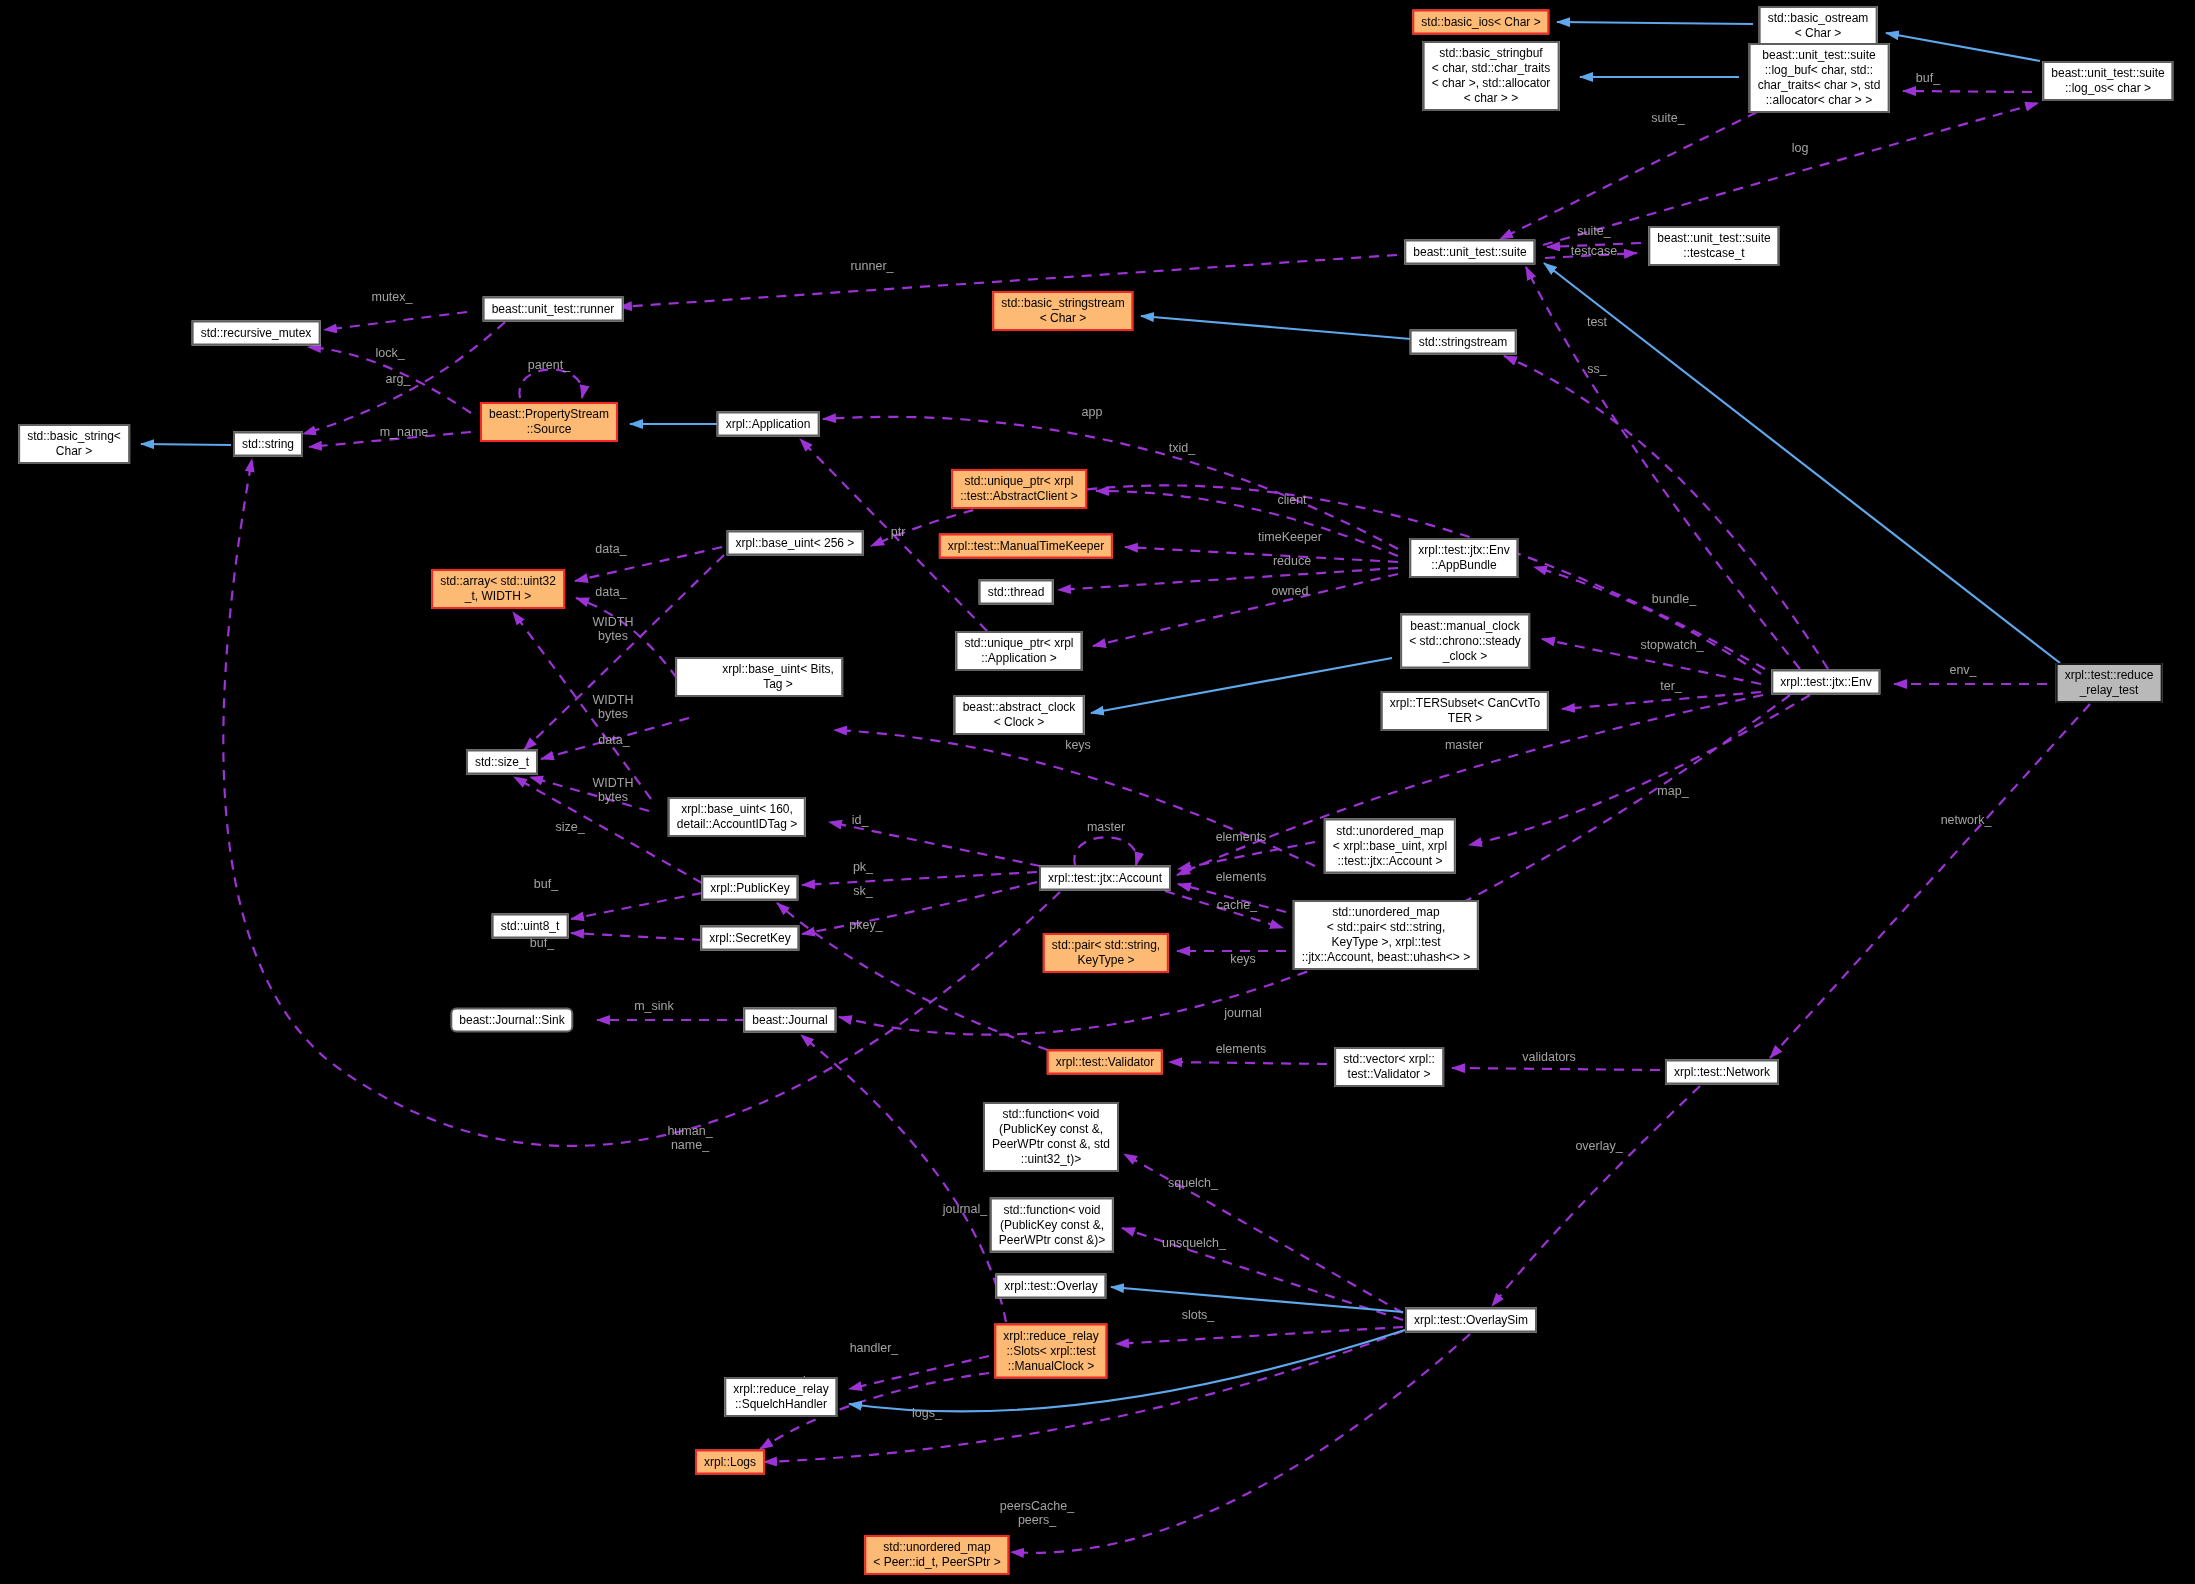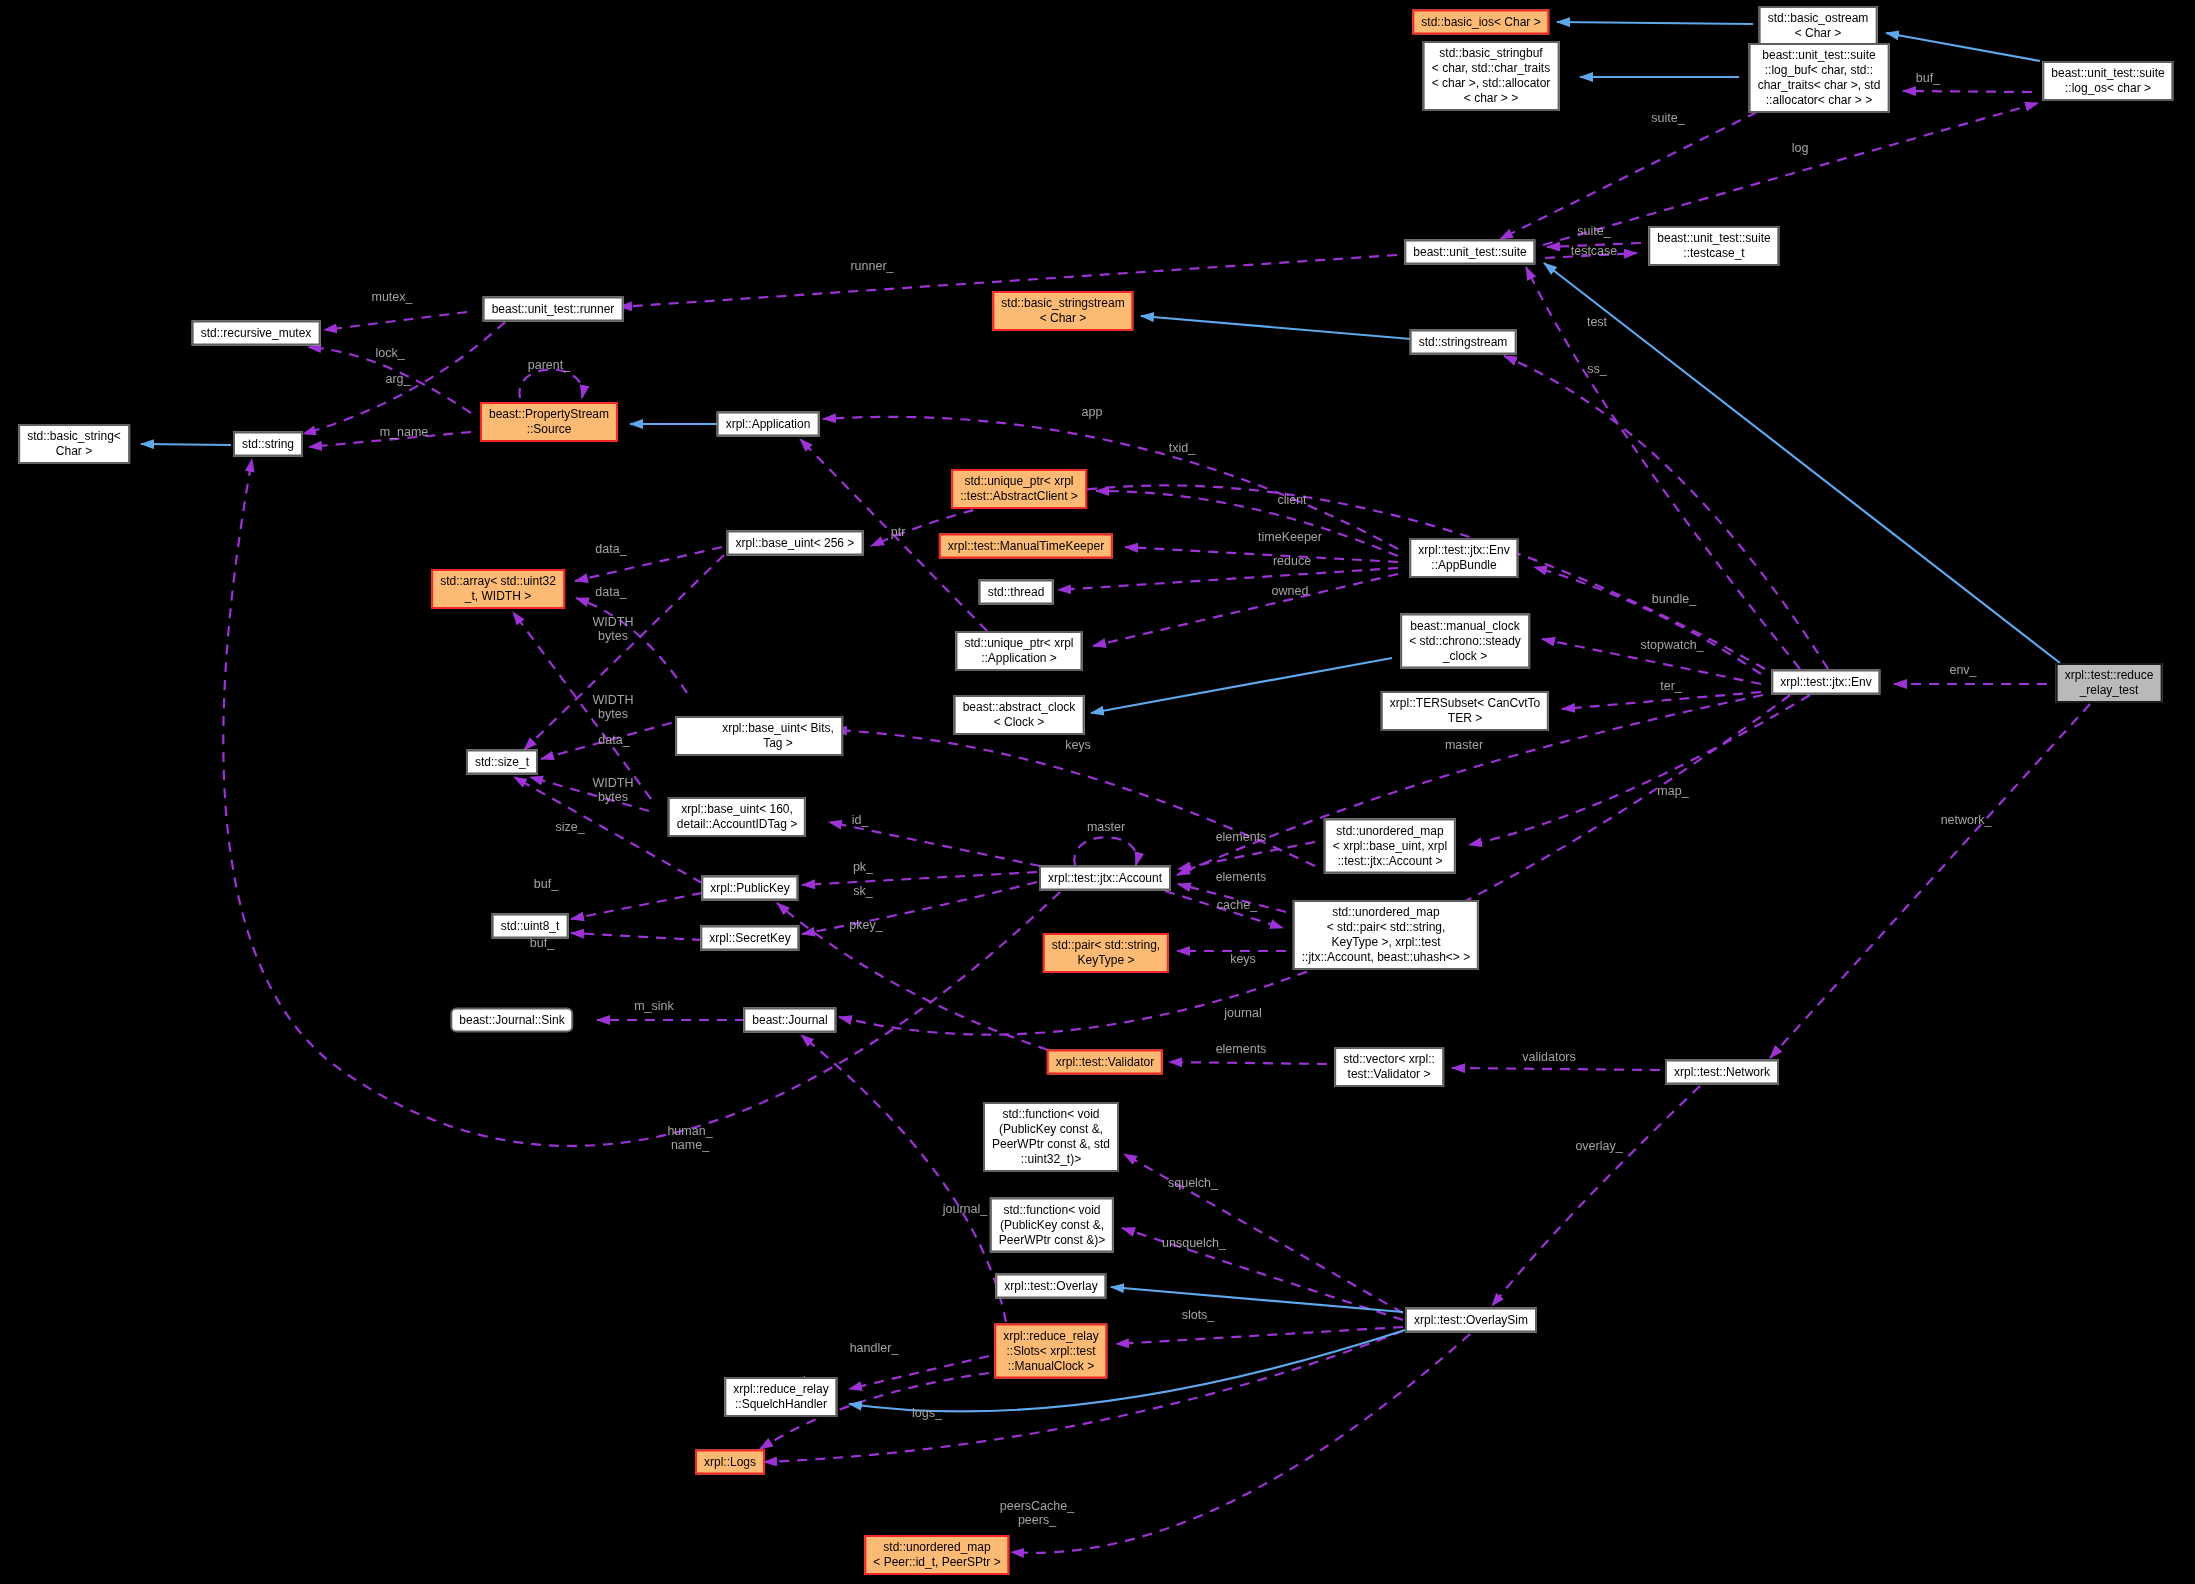--- a/index.html
+++ b/index.html
@@ -188,21 +188,21 @@
     <div class="node" style="left: 256px; top: 333px;">std::recursive_mutex</div>
     <div class="node truncated" style="left: 549px; top: 422px;">beast::PropertyStream
 ::Source</div>
     <div class="node" style="left: 74px; top: 444px;">std::basic_string&lt;
 Char &gt;</div>
     <div class="node" style="left: 268px; top: 444px;">std::string</div>
     <div class="node" style="left: 768px; top: 424px;">xrpl::Application</div>
     <div class="node" style="left: 795px; top: 543px;">xrpl::base_uint&lt; 256 &gt;</div>
     <div class="node truncated" style="left: 498px; top: 589px;">std::array&lt; std::uint32
 _t, WIDTH &gt;</div>
-    <div class="node" style="left: 759px; top: 736px; padding-left: 45px;">xrpl::base_uint&lt; Bits,
+    <div class="node" style="left: 759px; top: 677px; padding-left: 45px;">xrpl::base_uint&lt; Bits,
 Tag &gt;</div>
     <div class="node" style="left: 502px; top: 762px;">std::size_t</div>
     <div class="node" style="left: 737px; top: 817px;">xrpl::base_uint&lt; 160,
 detail::AccountIDTag &gt;</div>
     <div class="node truncated" style="left: 1019px; top: 489px;">std::unique_ptr&lt; xrpl
 ::test::AbstractClient &gt;</div>
     <div class="node truncated" style="left: 1026px; top: 546px;">xrpl::test::ManualTimeKeeper</div>
     <div class="node" style="left: 1016px; top: 592px;">std::thread</div>
     <div class="node" style="left: 1019px; top: 651px;">std::unique_ptr&lt; xrpl
 ::Application &gt;</div>

